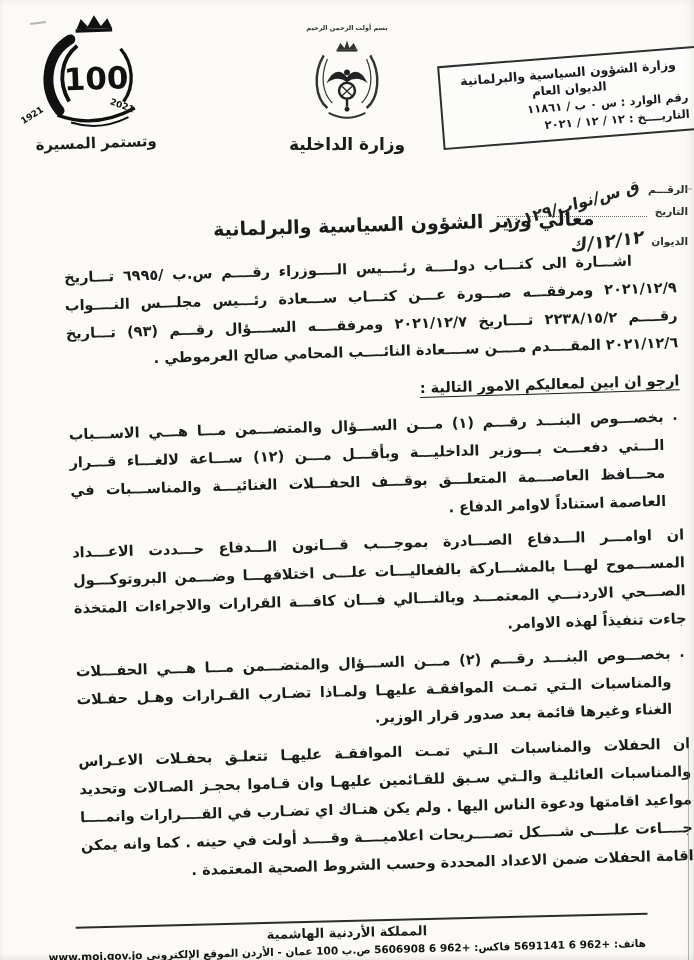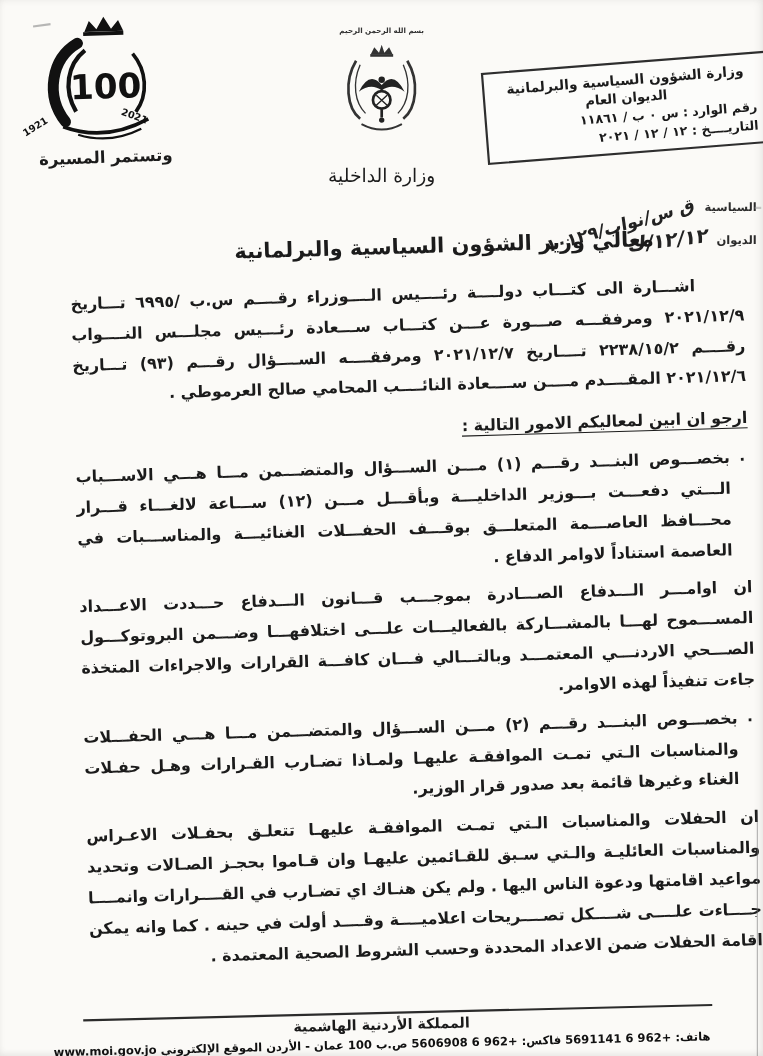--- a/index.html
+++ b/index.html
@@ -8,21 +8,21 @@
     background:#fbfaf7; overflow:hidden; color:#1b1b1b;
     font-family:"DejaVu Sans", sans-serif; direction:rtl;
     box-shadow: inset -3px 0 8px rgba(0,0,0,.06), inset 0 -2px 6px rgba(0,0,0,.05);
   }
   
   .logo-centennial{position:absolute; top:12px; left:14px; width:160px; text-align:center; transform:rotate(-2deg);}
   .logo-centennial .slogan{font-size:15px; font-weight:bold; margin-top:-6px; letter-spacing:.5px;}
   
   .emblem-block{position:absolute; top:24px; left:262px; width:170px; text-align:center;}
   .basmala{font-size:6.5px; font-weight:bold; color:#333; letter-spacing:1px;}
-  .ministry-name{font-size:17px; font-weight:normal; margin-top:16px;}
+  .ministry-name{font-size:17px; font-weight:bold; margin-top:0px;}
   
   .stamp{
     position:absolute; top:56px; left:440px; width:236px;
     border:2px solid #2e2e2e; padding:7px 10px 8px 10px;
     transform:rotate(-4.5deg); background:rgba(255,255,255,.35);
     text-align:center;
   }
   .stamp .s1{font-size:12.5px; font-weight:bold;}
   .stamp .s2{font-size:12px; font-weight:bold; margin-top:2px;}
   .stamp .s3,.stamp .s4{font-size:11.5px; font-weight:bold; text-align:right; margin-top:3px;}
@@ -70,21 +70,21 @@
       <text x="62" y="70" font-size="28" font-weight="bold" text-anchor="middle" fill="#111">100</text>
       <path d="M26,92 Q60,106 96,88" stroke="#111" stroke-width="3" fill="none"></path>
       <path d="M38,99 Q64,108 90,96" stroke="#111" stroke-width="1.8" fill="none"></path>
       <text x="14" y="88" font-size="8" font-weight="bold" fill="#111" transform="rotate(-30 14 88)">1921</text>
       <text x="94" y="92" font-size="8" font-weight="bold" fill="#111" transform="rotate(22 94 92)">2021</text>
     </svg>
     <div class="slogan">وتستمر المسيرة</div>
   </div>
 
   <div class="emblem-block">
-    <div class="basmala">بسم الله الرحمن الرحيم</div>
+    <div class="basmala">بسم أولت الرحمن الرحيم</div>
     <svg width="130" height="98" viewBox="0 0 100 80">
       <path d="M42,14 l2.5,-5 3.5,4 2,-6 2,6 3.5,-4 2.5,5 z" fill="#333"></path>
       <rect x="41.5" y="14" width="17" height="2" fill="#333"></rect>
       <path d="M31,19 C22,34 24,54 34,62 M69,19 C78,34 76,54 66,62" stroke="#333" fill="none" stroke-width="2"></path>
       <path d="M34,22 C28,36 30,50 38,58 M66,22 C72,36 70,50 62,58" stroke="#333" fill="none" stroke-width="1"></path>
       <path d="M33,42 Q41,26 50,37 Q59,26 67,42 Q58,35 50,41 Q42,35 33,42 z" fill="#222"></path>
       <circle cx="50" cy="33" r="2.4" fill="#222"></circle>
       <circle cx="50" cy="48" r="6.5" fill="none" stroke="#222" stroke-width="2"></circle>
       <path d="M46,44.5 l8,7.5 M46,52 l8,-7.5" stroke="#222" stroke-width="1"></path>
       <path d="M50,55 l0,6" stroke="#222" stroke-width="2"></path>
@@ -96,22 +96,26 @@
 
   <div class="stamp">
     <div class="s1">وزارة الشؤون السياسية والبرلمانية</div>
     <div class="s2">الديوان العام</div>
     <div class="s3">رقم الوارد : س ٠ ب   / ١١٨٦١</div>
     <div class="s4">التاريــــخ : ١٢ / ١٢ / ٢٠٢١</div>
   </div>
 
   <div class="ref">
     <div class="ref-row">
-      <span class="ref-label">السياسية</span>
+      <span class="ref-label">الرقـــم</span>
       <span class="hand hand-number">ق س/نواب/١٠١٢٩</span>
+    </div>
+    <div class="ref-row">
+      <span class="ref-label">التاريخ</span>
+      <span class="dotted-line"></span>
     </div>
     <div class="ref-row">
       <span class="ref-label">الديوان</span>
       <span class="hand hand-date">١٢/١٢/ك</span>
     </div>
   </div>
 
   <div class="content">
     <div class="title">معالي وزير الشؤون السياسية والبرلمانية</div>
     <p class="intro">اشـــارة الى كتـــاب دولــــة رئــــيس الــــوزراء رقــــم س.ب /٦٩٩٥ تـــاريخ ٢٠٢١/١٢/٩ ومرفقـــه صـــورة عـــن كتـــاب ســـعادة رئـــيس مجلـــس النــــواب رقــــم ٢٢٣٨/١٥/٢ تــــاريخ ٢٠٢١/١٢/٧ ومرفقــــه الســــؤال رقـــم (٩٣) تـــاريخ ٢٠٢١/١٢/٦ المقــــدم مــــن ســــعادة النائــــب المحامي صالح العرموطي .</p>

